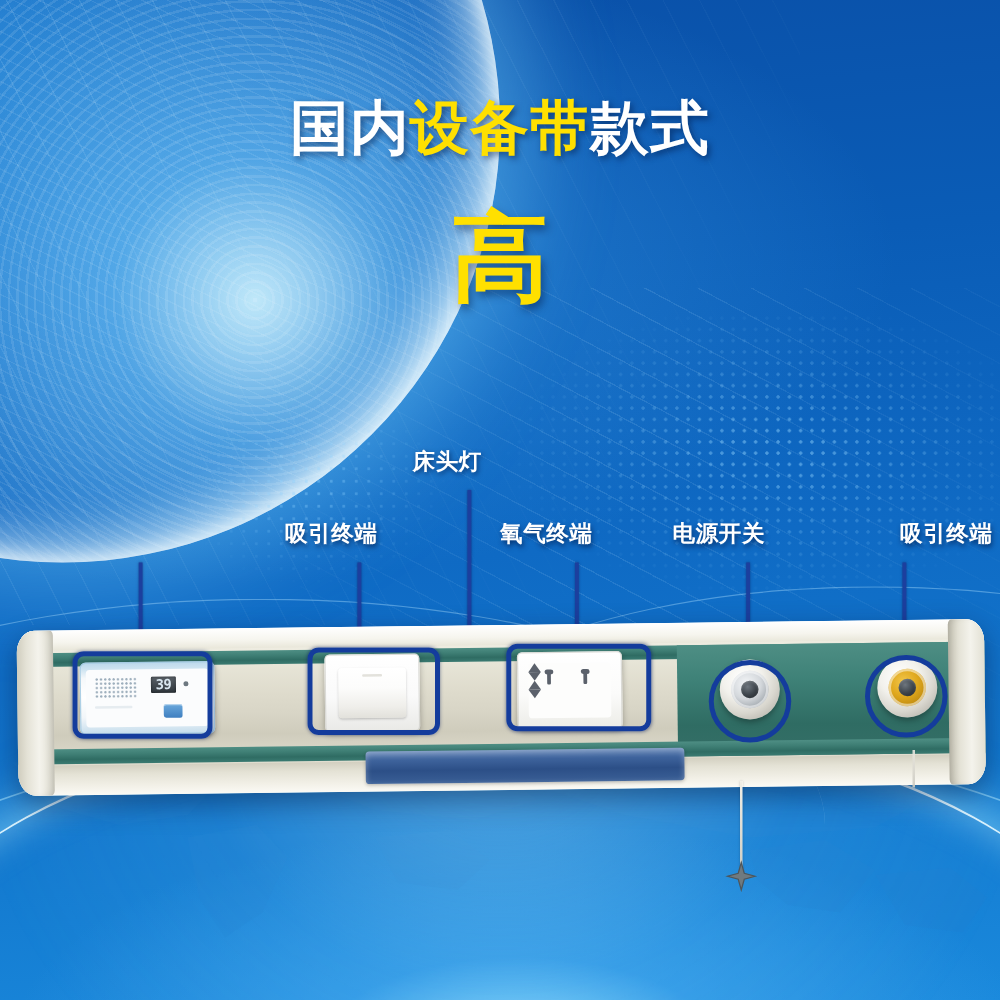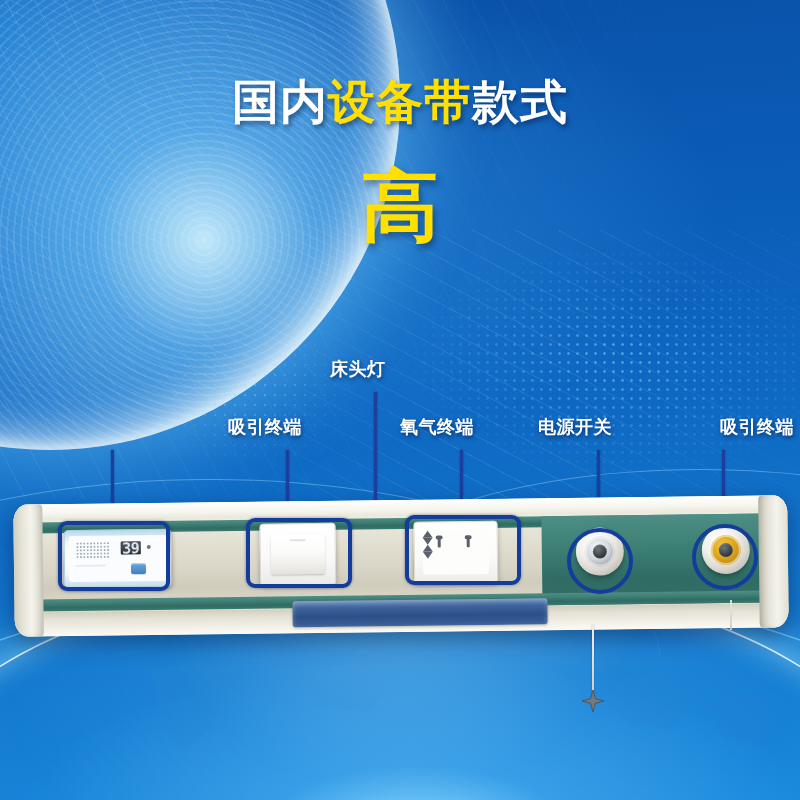--- a/index.html
+++ b/index.html
@@ -170,21 +170,21 @@
   }
   .ic-face{position:absolute;left:5px;top:6px;width:98px;height:46px;background:#fbfcfd;border-radius:3px;}
   .ic-grille{
     position:absolute;left:7px;top:6px;width:34px;height:17px;
     background-image:radial-gradient(circle, rgba(80,110,135,.65) .7px, rgba(0,0,0,0) 1.1px);
     background-size:3.4px 3.4px;border-radius:2px;opacity:.85;
   }
   .ic-display{
     position:absolute;left:52px;top:6px;width:20px;height:13px;
     background:linear-gradient(180deg,#5a6168,#2f363c);
-    border-radius:1px;color:#d9e6ef;font-size:15px;font-weight:bold;
+    border-radius:1px;color:#d9e6ef;font-size:11px;font-weight:bold;
     font-family:"DejaVu Sans Mono","Liberation Mono",monospace;
     display:flex;align-items:center;justify-content:center;letter-spacing:-.5px;
     box-shadow:inset 0 0 2px rgba(0,0,0,.6);
   }
   .ic-led{position:absolute;left:78px;top:10px;width:4px;height:4px;border-radius:50%;background:#6d7880;}
   .ic-btn{
     position:absolute;left:62px;top:28px;width:15px;height:11px;border-radius:2px;
     background:linear-gradient(180deg,#6aa8dc,#3f7fc0);
     box-shadow:inset 0 1px 0 rgba(255,255,255,.5);
   }

